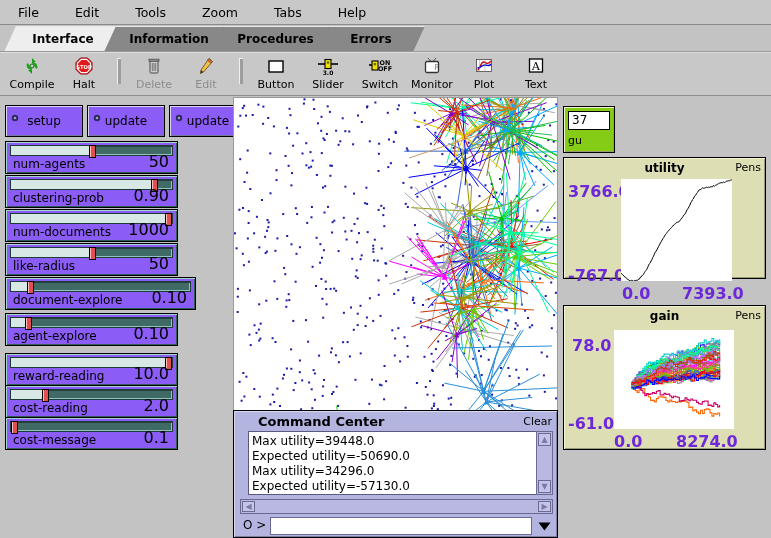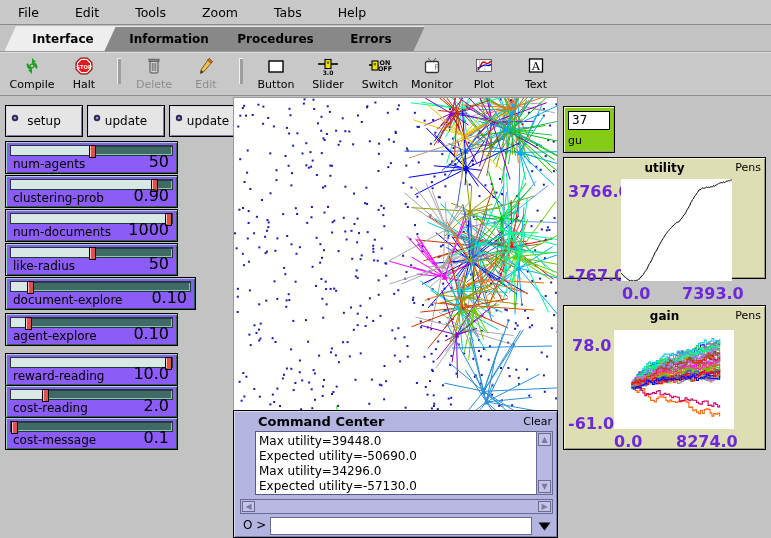--- a/index.html
+++ b/index.html
@@ -62,21 +62,21 @@
   .tool .tl { font-size: 11px; color: #000; margin-top: 1px; white-space: nowrap; }
   .tool.disabled .tl { color: #8d8d8d; }
   .toolsep { width: 4px; height: 26px; background: #9e9e9e; margin: 3px 7px 0 7px;
              border-left: 1px solid #efefef; border-top: 1px solid #efefef; }
 
   
   .widgets { position: absolute; left: 0; top: 97px; width: 232px; height: 441px; }
 
   .btn-widget {
     position: absolute; height: 32px;
-    background: #e5e5e5;
+    background: #8b5cf6;
     border: 1px solid #000;
     box-shadow: inset 1px 1px 0 #d6d6f0, inset -1px -1px 0 #7a7a9e;
     cursor: pointer;
   }
   .btn-widget .label {
     position: absolute; left: 0; right: 0; top: 8px; text-align: center;
     font-size: 12px; color: #000;
   }
   .btn-widget .corner-ic { position: absolute; left: 4px; top: 2px; }
   .btn-widget .forever-ic { position: absolute; right: 4px; bottom: 3px; }
@@ -158,21 +158,21 @@
   }
   .cmd-title {
     position: absolute; left: 24px; top: 3px; font-size: 13px;
     font-weight: bold; color: #000;
   }
   .cmd-clear {
     position: absolute; right: 5px; top: 4px; font-size: 11px; color: #000;
     cursor: pointer;
   }
   .cmd-output {
-    position: absolute; left: 21px; top: 20px; width: 294px; height: 64px;
+    position: absolute; left: 14px; top: 20px; width: 294px; height: 64px;
     background: #fff; border: 1px solid #5a5a80;
     font-family: "DejaVu Sans", sans-serif; font-size: 12px; color: #000;
     padding: 2px 3px; overflow: hidden; line-height: 15px;
   }
   .vscroll {
     position: absolute; left: 302px; top: 20px; width: 17px; height: 64px;
     background: #b8b8e2; border: 1px solid #6a6a92;
   }
   .vscroll .arrow {
     position: absolute; left: 1px; width: 13px; height: 13px;

